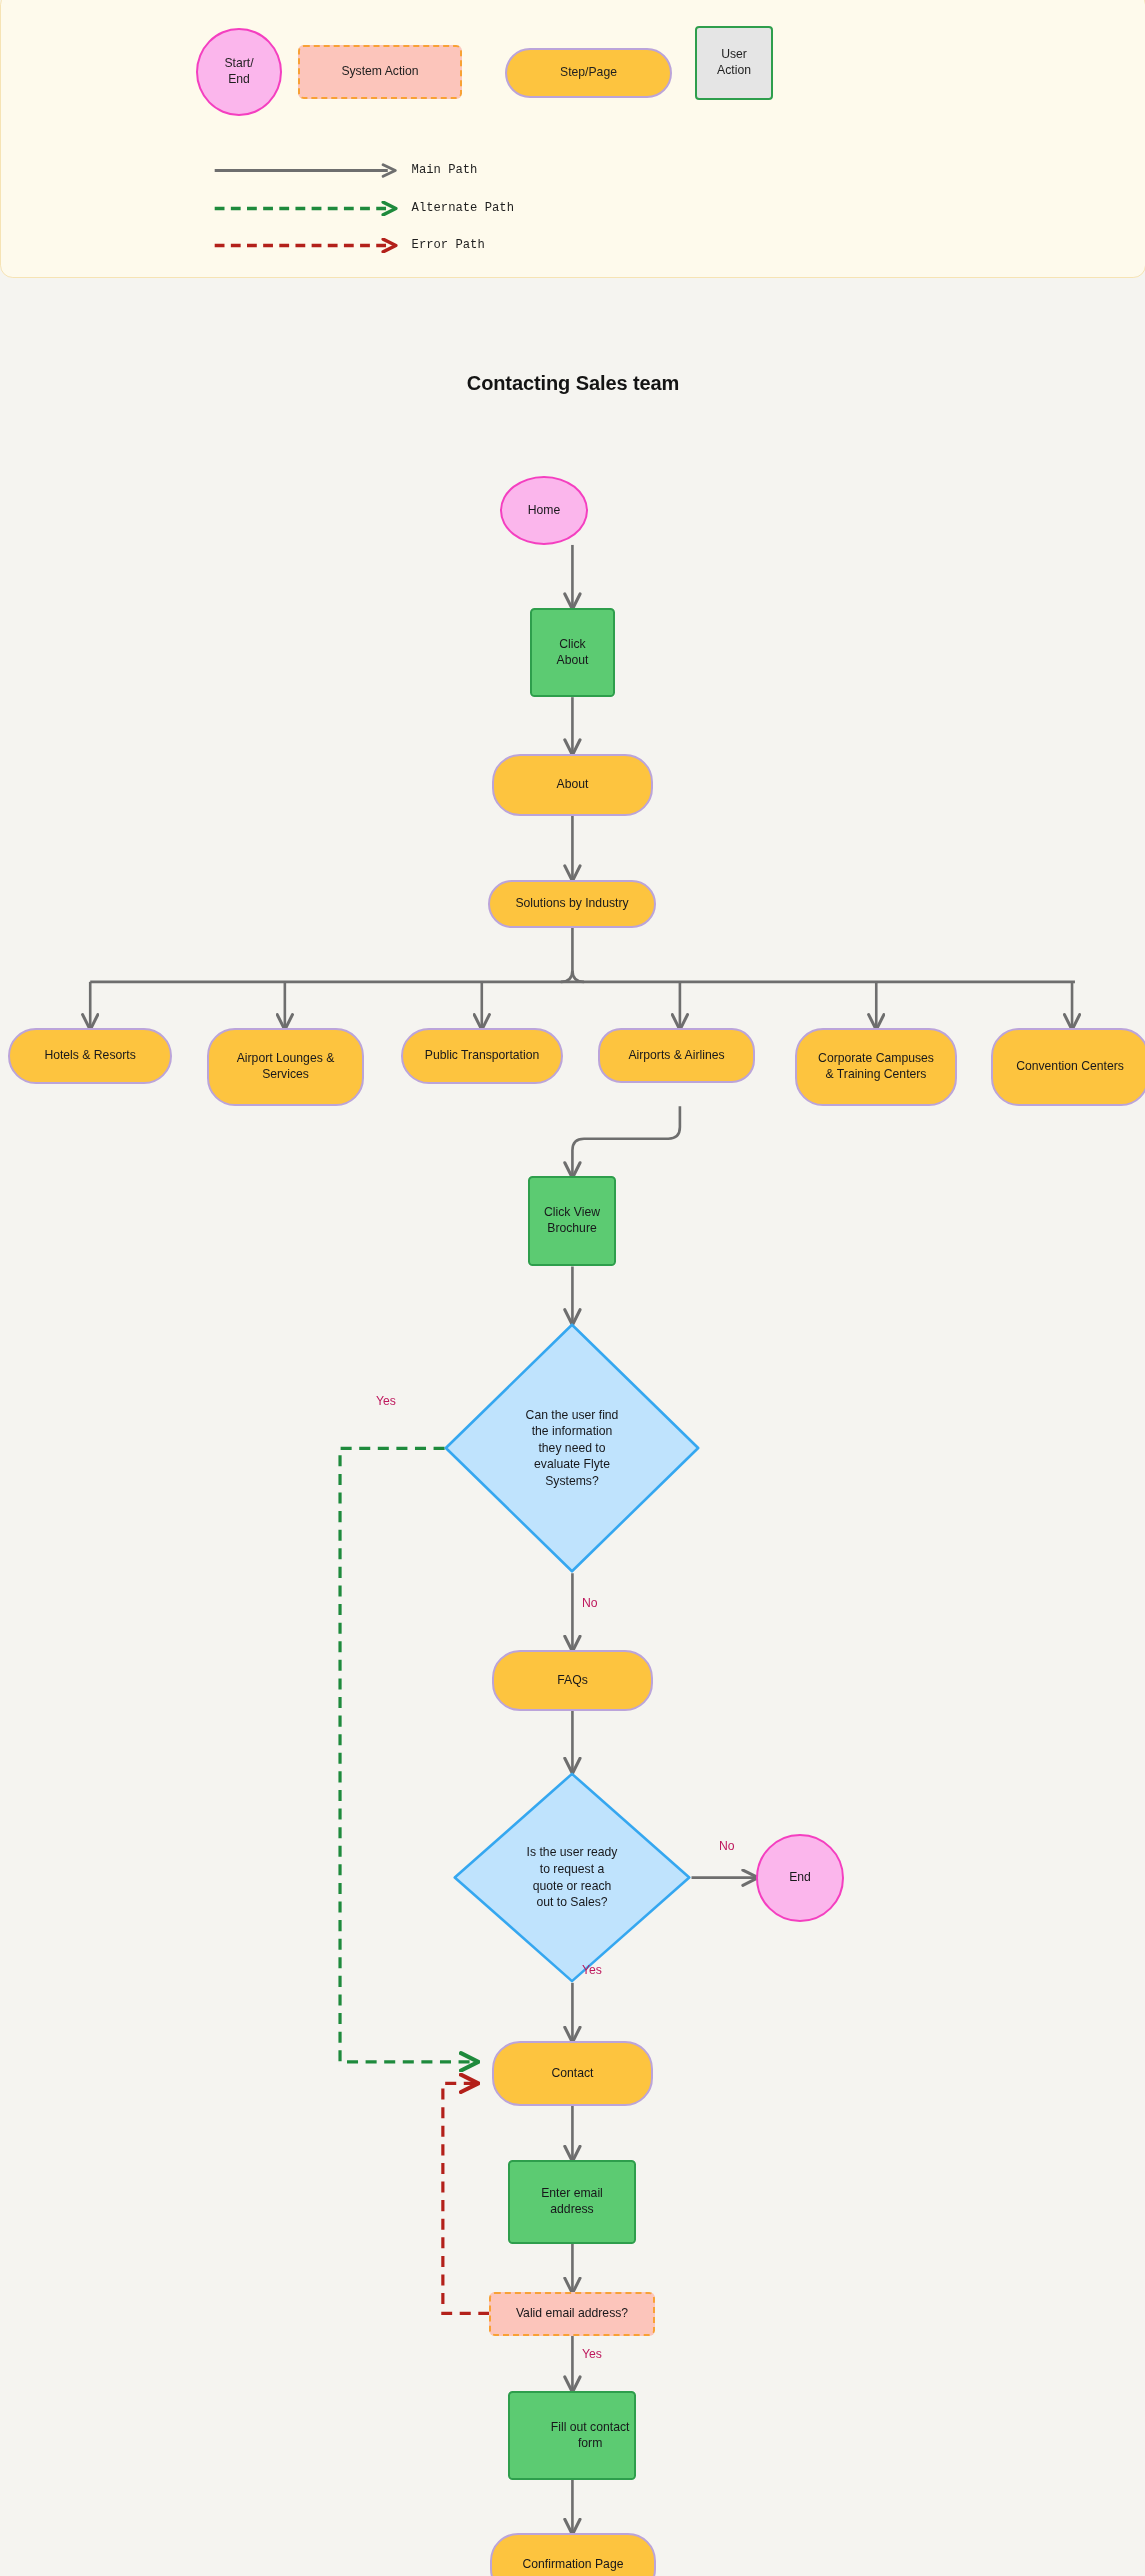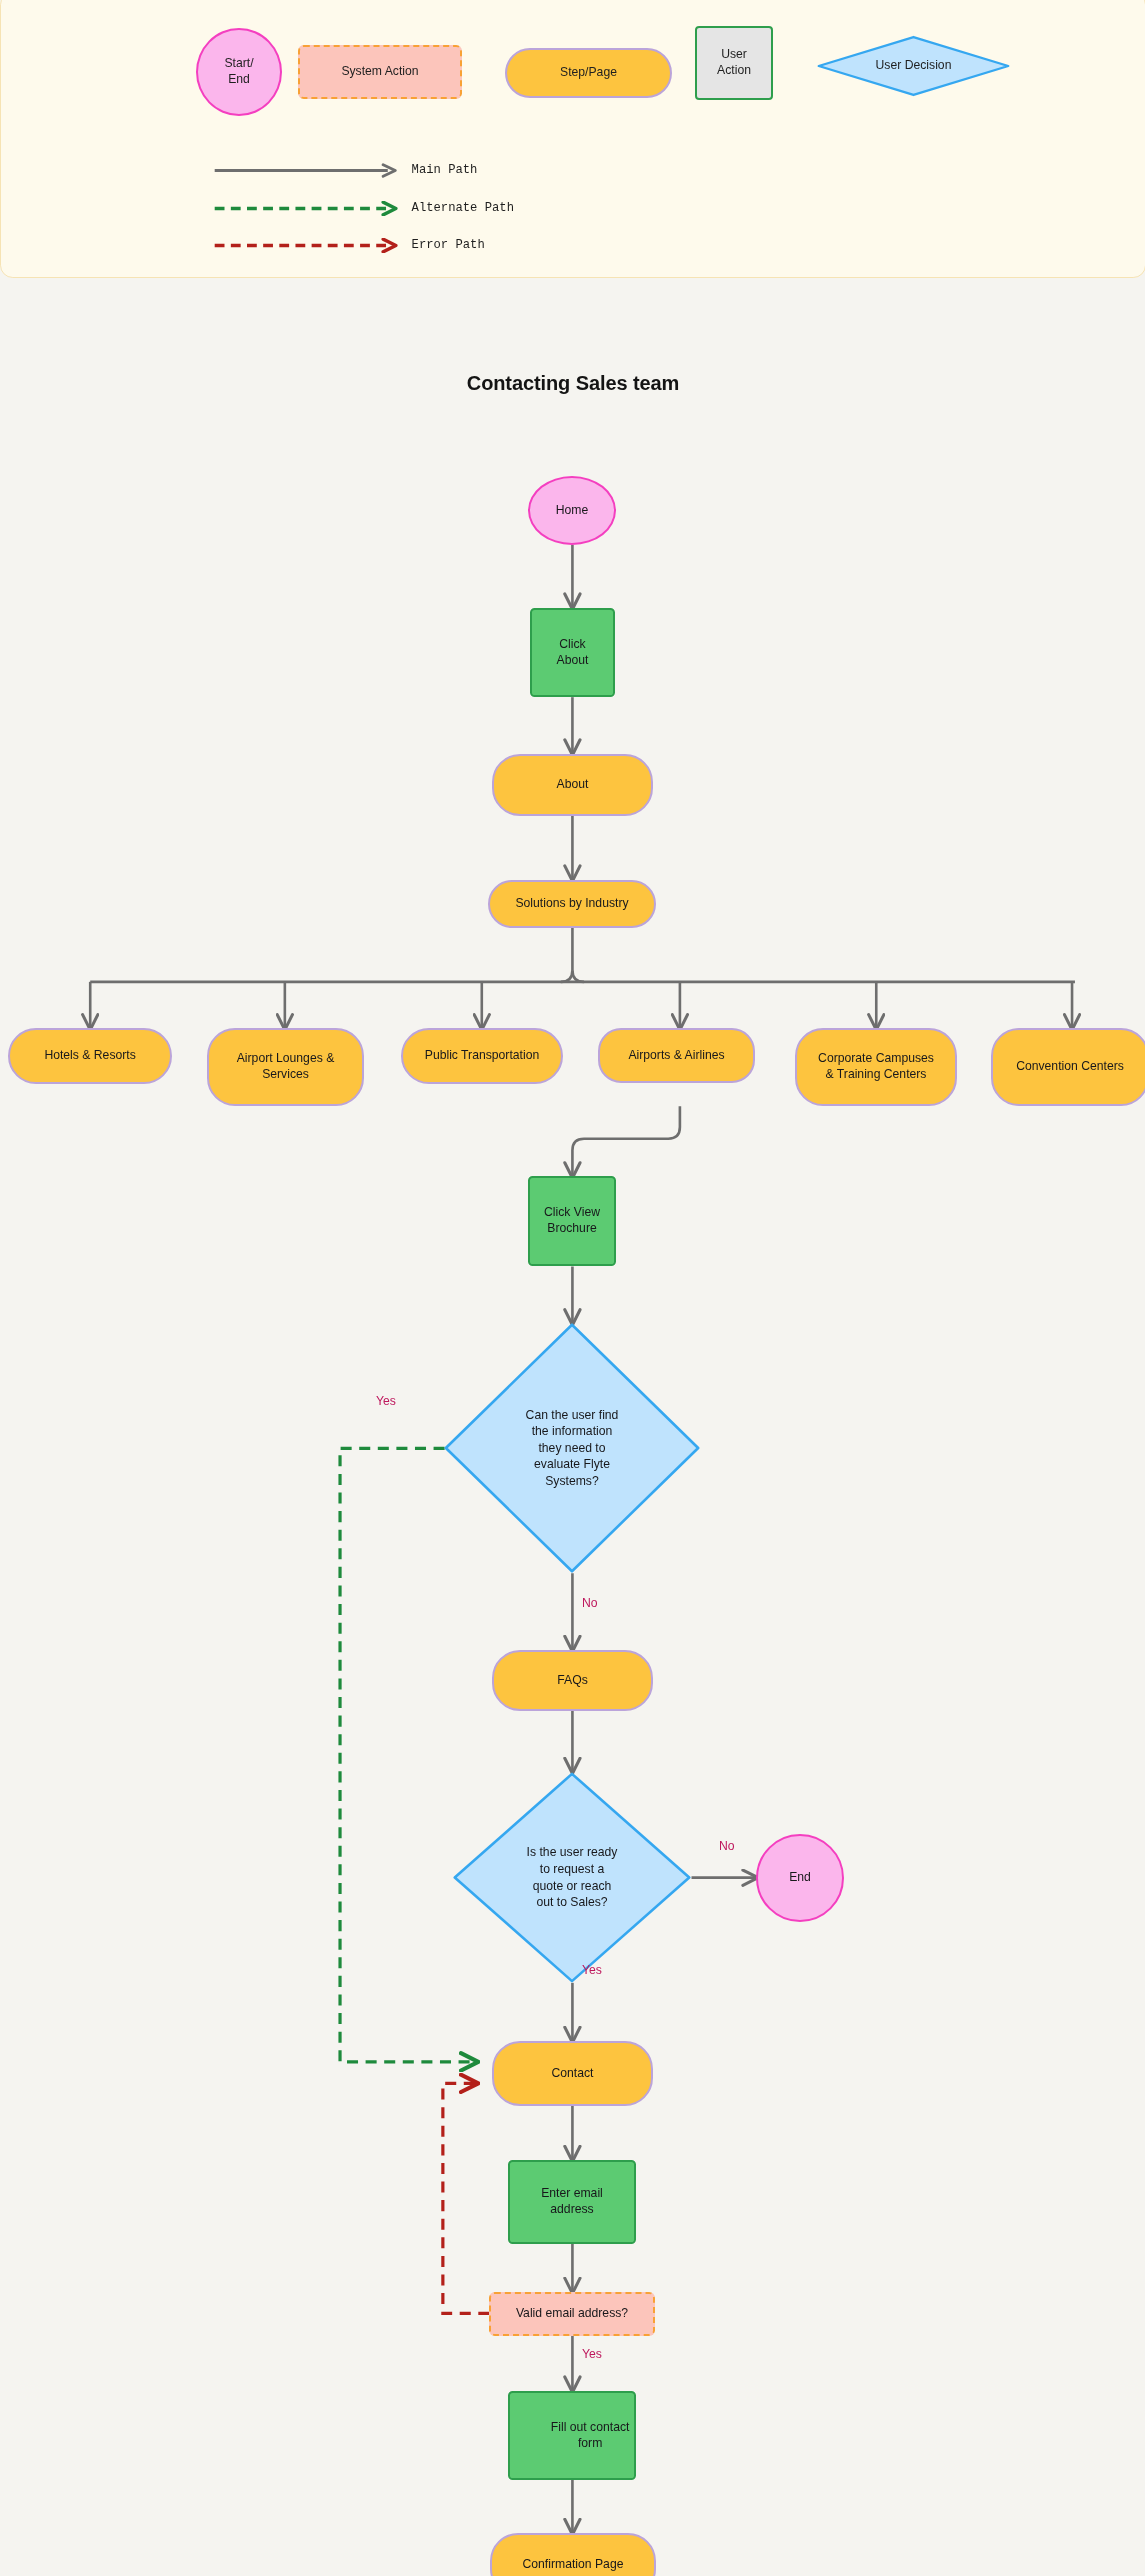--- a/index.html
+++ b/index.html
@@ -125,26 +125,20 @@
 
     <div class="lg-item" id="lg-step">
       <div class="lg-label">Step/Page</div>
     </div>
 
     <div class="lg-item" id="lg-useraction">
       <div class="lg-label">User
 Action</div>
     </div>
 
-    <div class="lg-item" id="lg-decision-wrap">
-      <svg width="193" height="62" viewBox="0 0 333 106">
-        <polygon points="166.5,3 330,53 166.5,103 3,53" fill="#BFE3FD" stroke="#35A7F0" stroke-width="4" stroke-linejoin="round"></polygon>
-      </svg>
-      <div class="lg-label" style="width:193px;height:62px;display:flex;align-items:center;justify-content:center;">User Decision</div>
-    </div>
 
     <div class="lg-path-row" id="lg-path-main">
       <svg width="186" height="15" viewBox="0 0 320 26">
         <line x1="0" y1="13" x2="300" y2="13" stroke="#6E6E6E" stroke-width="5"></line>
         <polyline points="292,3 313,13 292,23" fill="none" stroke="#6E6E6E" stroke-width="5" stroke-linecap="round" stroke-linejoin="round"></polyline>
       </svg>
       <span class="pl-text">Main Path</span>
     </div>
 
     <div class="lg-path-row" id="lg-path-alt">
@@ -226,21 +220,21 @@
 
     <path d="M842,3982 L762,3982 L762,3586 L820,3586" fill="none" stroke="#B3201A" stroke-width="5.5" stroke-dasharray="19 13" marker-end="url(#ah-red)"></path>
   </svg>
 
   <div class="edge-label" style="left:376px; top:1394px;">Yes</div>
   <div class="edge-label" style="left:582px; top:1596px;">No</div>
   <div class="edge-label" style="left:719px; top:1839px;">No</div>
   <div class="edge-label" style="left:582px; top:1963px;">Yes</div>
   <div class="edge-label" style="left:582px; top:2347px;">Yes</div>
 
-  <div class="node n-terminal" style="left:528px; top:476px; width:88px; height:69px;">
+  <div class="node n-terminal" style="left:500px; top:476px; width:88px; height:69px;">
     <span>Home</span>
   </div>
 
   <div class="node n-useraction" style="left:530px; top:608px; width:85px; height:89px;">
     <span>Click
 About</span>
   </div>
 
   <div class="node n-page" style="left:492px; top:754px; width:161px; height:62px;">
     <span>About</span>

